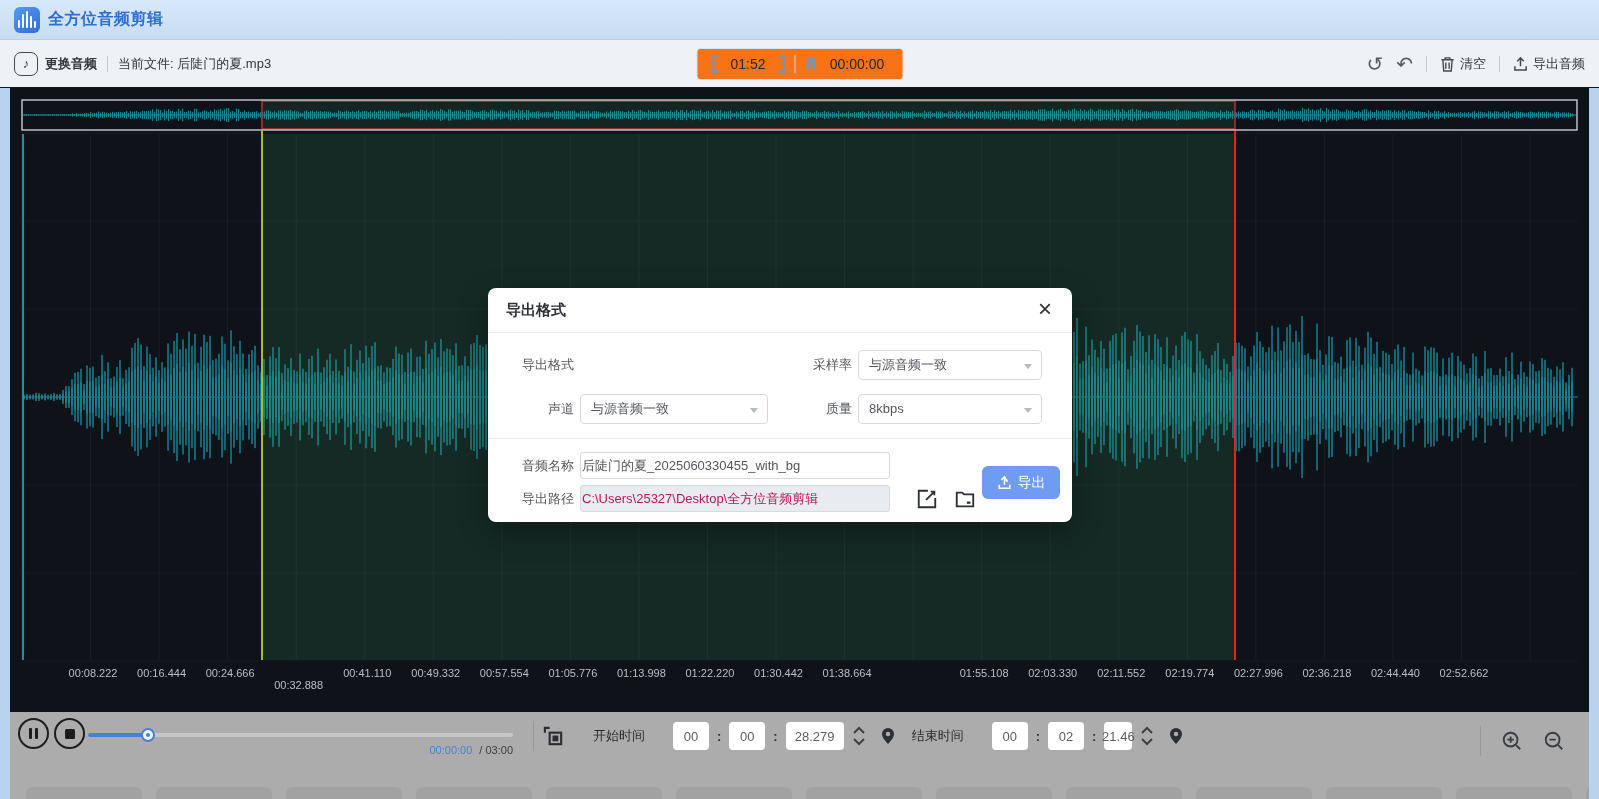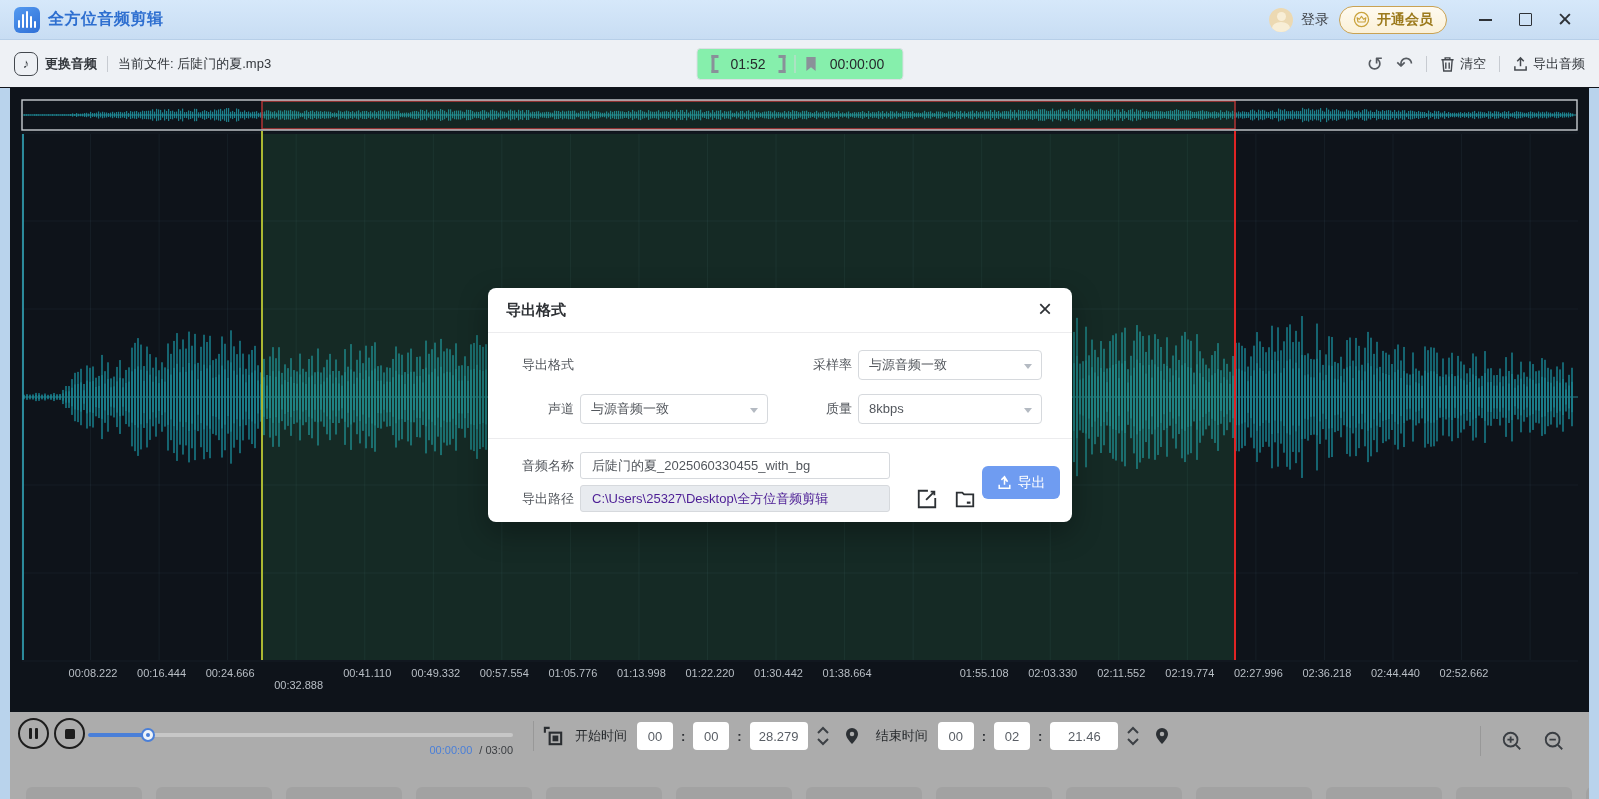--- a/index.html
+++ b/index.html
@@ -27,21 +27,21 @@
   .ico-close{font-size:19px;line-height:19px;}
 
   
   .toolbar{position:absolute;top:40px;left:0;right:0;height:48px;background:#eef1f5;border-bottom:1px solid #11151b;
     display:flex;align-items:center;padding:0 14px;box-sizing:border-box;}
   .note-btn{width:24px;height:24px;border:1.6px solid #43484e;border-radius:7px;display:flex;align-items:center;
     justify-content:center;font-size:13px;color:#3f444a;box-sizing:border-box;cursor:pointer;}
   .tool-label{font-size:13px;color:#33373c;margin:0 10px 0 7px;font-weight:bold;}
   .vsep{width:1px;height:16px;background:#c7cbd1;}
   .cur-file{font-size:13px;color:#33373c;margin-left:10px;}
-  .time-box{position:absolute;left:50%;top:8px;transform:translateX(-50%);height:32px;background:#86efac;
+  .time-box{position:absolute;left:50%;top:8px;transform:translateX(-50%);height:32px;background:#f97316;
     border:1px solid #dcdfe4;border-radius:4px;display:flex;align-items:center;padding:0 14px;gap:9px;box-sizing:border-box;}
   .brk{width:7px;height:18px;border:3px solid #899099;box-sizing:border-box;}
   .brk-l{border-right:none;}
   .brk-r{border-left:none;}
   .tb-time{font-size:14px;color:#26292d;min-width:42px;text-align:center;}
   .tbox-sep{width:1px;height:18px;background:#d2d5da;}
   .tb-icons{margin-left:auto;display:flex;align-items:center;gap:13px;color:#4c5157;}
   .glyph-btn{font-family:"DejaVu Sans",sans-serif;font-size:20px;color:#565b61;cursor:pointer;line-height:20px;}
   .tb-act{display:flex;align-items:center;gap:5px;font-size:13px;color:#33373c;cursor:pointer;}
 
@@ -63,86 +63,64 @@
   .slider{position:absolute;left:78px;top:21px;width:425px;height:4px;background:#c7c7c7;border-radius:2px;cursor:pointer;}
   .slider-fill{position:absolute;left:0;top:0;height:4px;width:60px;background:#4a7fd8;border-radius:2px;}
   .slider-handle{position:absolute;left:53px;top:-5px;width:14px;height:14px;border-radius:50%;
     background:#eef4fb;border:2px solid #4a7fd8;box-sizing:border-box;cursor:grab;}
   .slider-handle::after{content:"";position:absolute;left:3px;top:3px;width:4px;height:4px;border-radius:50%;background:#4a7fd8;}
   .readout{position:absolute;left:318px;top:32px;width:185px;text-align:right;font-size:11px;white-space:nowrap;}
   .readout .cur{color:#4a7fd8;}
   .readout .tot{color:#3a3d41;margin-left:4px;}
   .trim{position:absolute;left:523px;top:9px;display:flex;align-items:center;gap:8px;}
   .bsep{width:1px;height:30px;background:#989898;}
-  .trim-label{font-size:13px;color:#272a2d;margin:0 2px;}
+  .trim-label{font-size:13px;color:#272a2d;margin:0 20px;}
   .tf{background:#fff;border-radius:4px;height:28px;display:flex;align-items:center;justify-content:center;
     font-size:13px;color:#5a5f66;cursor:text;}
   .tf-s{width:36px;}
   .tf-l{width:58px;}
-  .tf-m{width:68px;}
+  .tf-m{width:28px;}
   .colon{color:#2c2f33;font-weight:bold;font-size:13px;}
   .zoomers{position:absolute;right:24px;top:14px;display:flex;align-items:center;gap:20px;}
   #cards{position:absolute;left:16px;top:75px;display:flex;gap:14px;}
   .card{width:116px;height:22px;background:#a2a2a2;border-radius:6px;flex:0 0 auto;cursor:pointer;}
 
   
   .dialog{position:absolute;left:488px;top:288px;width:584px;height:234px;background:#fff;border-radius:8px;
     box-shadow:0 10px 30px rgba(0,0,0,.33);box-sizing:border-box;}
   .dlg-title{position:absolute;left:18px;top:13px;font-size:15px;color:#2f3236;font-weight:600;}
   .dlg-close{position:absolute;right:14px;top:5px;font-size:24px;color:#2f3236;cursor:pointer;padding:2px 6px;}
   .dlg-hr{position:absolute;left:0;right:0;height:1px;background:#ececee;}
   .dl{position:absolute;font-size:13px;color:#53575d;text-align:right;}
   .sel{position:absolute;height:30px;border:1px solid #d6d9dd;border-radius:4px;background:#fff;font-size:13px;
     color:#53575d;line-height:28px;padding:0 24px 0 10px;box-sizing:border-box;cursor:pointer;white-space:nowrap;overflow:hidden;}
   .caret{position:absolute;right:9px;top:13px;width:0;height:0;border-left:4.5px solid transparent;
     border-right:4.5px solid transparent;border-top:5px solid #b4bac2;}
   .inp{position:absolute;height:27px;border:1px solid #d6d9dd;border-radius:3px;background:#fff;font-size:13px;
-    color:#53575d;line-height:25px;padding:0 11px;box-sizing:border-box;white-space:nowrap;overflow:hidden;cursor:text;}
-  .inp.disabled{background:#e8ebef;color:#4c1d95;cursor:default;}
+    color:#53575d;line-height:25px;padding:0 1px;box-sizing:border-box;white-space:nowrap;overflow:hidden;cursor:text;}
+  .inp.disabled{background:#e8ebef;color:#be185d;cursor:default;}
   .dlg-icon{position:absolute;width:22px;height:22px;cursor:pointer;}
   .export-btn{position:absolute;left:494px;top:178px;width:78px;height:33px;background:#6f9cf1;border-radius:6px;
     color:#fff;font-size:14px;display:flex;align-items:center;justify-content:center;gap:6px;cursor:pointer;}
   svg.sicon{display:block;}
 </style>
 </head>
 <body>
 
 <div id="win">
 
   <div class="titlebar">
     <div class="app-icon">
       <i style="height:8px"></i>
         <i style="height:14px"></i>
         <i style="height:17px"></i>
         <i style="height:12px"></i>
         <i style="height:7px"></i>
     </div>
     <div class="app-title">全方位音频剪辑</div>
-    <div class="tb-right">
-      <div class="avatar"></div>
-      <div class="login">登录</div>
-      <div class="vip-pill">
-        <svg class="sicon" width="17" height="17" viewBox="0 0 24 24">
-          <circle cx="12" cy="12" r="10" fill="none" stroke="#c9a23c" stroke-width="1.8"></circle>
-          <path d="M7 15.5l-1.2-6 3.2 2.2L12 7.5l3 4.2 3.2-2.2-1.2 6z" fill="none" stroke="#c9a23c" stroke-width="1.6" stroke-linejoin="round"></path>
-        </svg>
-        <span>开通会员</span>
-      </div>
-      <div class="winbtns">
-        <div class="winbtn">
-            <span class="ico-min"></span>
-          </div>
-        <div class="winbtn">
-            <span class="ico-max"></span>
-          </div>
-        <div class="winbtn">
-            <span class="ico-close">✕</span>
-          </div>
-      </div>
-    </div>
   </div>
 
   <div class="toolbar">
     <div class="note-btn">♪</div>
     <div class="tool-label">更换音频</div>
     <div class="vsep"></div>
     <div class="cur-file">当前文件: 后陡门的夏.mp3</div>
 
     <div class="time-box">
       <span class="brk brk-l"></span>

